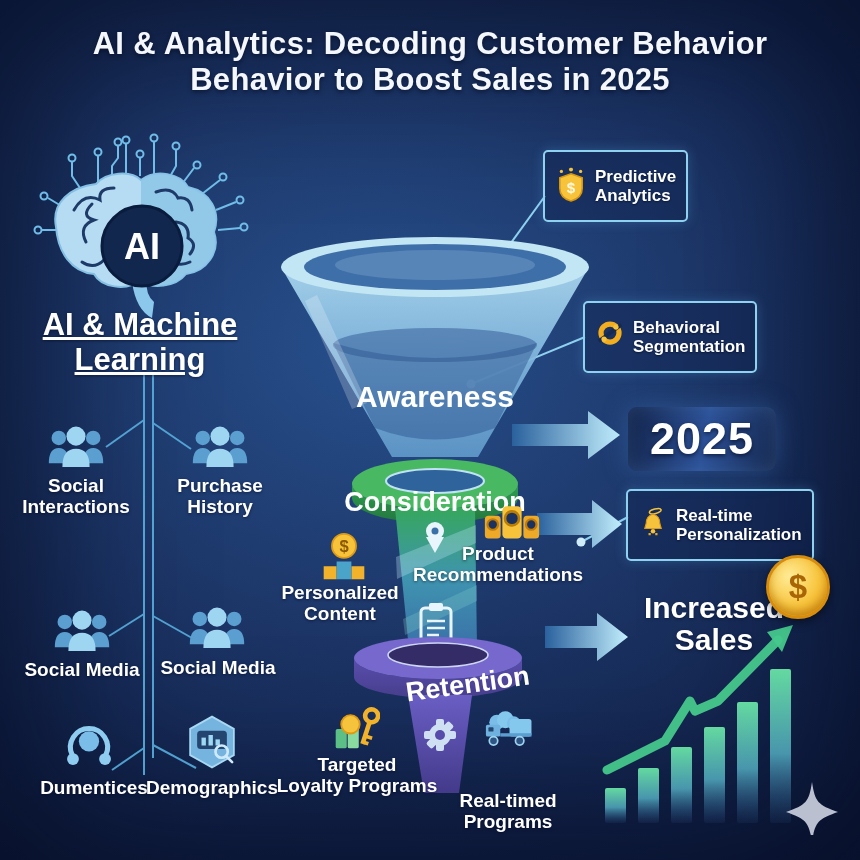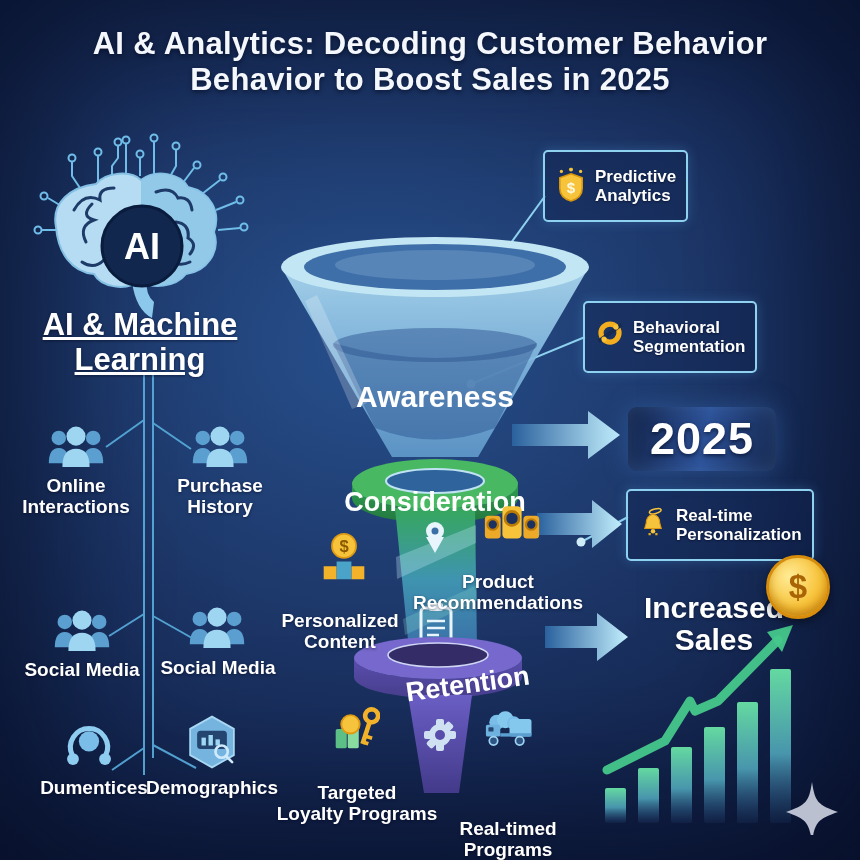--- a/index.html
+++ b/index.html
@@ -14,21 +14,21 @@
     box-shadow:inset 0 0 150px 45px rgba(4,9,28,.6);
   }
   .abs{position:absolute;}
   .label{font-weight:bold;color:#ffffff;text-align:center;white-space:pre-line;
          text-shadow:0 1px 3px rgba(2,8,30,.55);}
   .title{position:absolute;top:26px;left:0;right:0;text-align:center;z-index:5;
          color:#f4f7fc;font-weight:bold;font-size:31px;line-height:1.16;letter-spacing:.3px;
          text-shadow:0 2px 4px rgba(2,8,30,.6);}
   .brain-label{left:18px;top:308px;width:244px;font-size:31px;line-height:1.12;z-index:5;text-decoration:underline;}
   .src-label{font-size:19px;line-height:1.1;z-index:5;}
-  .tactic-label{font-size:19px;line-height:1.12;z-index:6;margin-top:28px;}
+  .tactic-label{font-size:19px;line-height:1.12;z-index:6;}
   .badge{position:absolute;display:flex;gap:8px;z-index:7;
          border:2px solid #8ed2f0;border-radius:5px;background:rgba(14,32,74,.4);
          padding:15px 10px;box-shadow:0 0 12px rgba(90,170,235,.28);}
   .badge-label{font-size:17px;font-weight:bold;color:#fff;line-height:1.13;white-space:pre-line;
                text-shadow:0 1px 2px rgba(2,8,30,.6);}
   .badge-icon{flex:0 0 auto;display:block;}
   .year-box{left:628px;top:392px;width:148px;height:64px;z-index:7;border-radius:9px;
             display:flex;align-items:center;justify-content:center;
             background:linear-gradient(100deg,#122349 0%,#2c5197 52%,#15284f 100%);
             box-shadow:0 0 26px rgba(70,130,210,.35), inset 0 0 18px rgba(120,180,240,.18);margin-top:15px;}
@@ -251,21 +251,21 @@
     <text x="116" y="127" text-anchor="middle" font-size="36" font-weight="bold" fill="#ffffff" font-family="Liberation Sans, sans-serif">AI</text>
   </svg>
   <div class="abs label brain-label">AI &amp; Machine
 Learning</div>
 
   <div class="abs z4" style="left:47px;top:424px">
     <svg width="58" height="46" viewBox="0 0 64 50">
         <use href="#icon-people"></use>
       </svg>
   </div>
-  <div class="abs label src-label" style="left:6px;top:476px;width:140px">Online
+  <div class="abs label src-label" style="left:6px;top:476px;width:140px">Social
 Interactions</div>
 
   <div class="abs z4" style="left:191px;top:424px">
     <svg width="58" height="46" viewBox="0 0 64 50">
         <use href="#icon-people"></use>
       </svg>
   </div>
   <div class="abs label src-label" style="left:150px;top:476px;width:140px">Purchase
 History</div>
 

